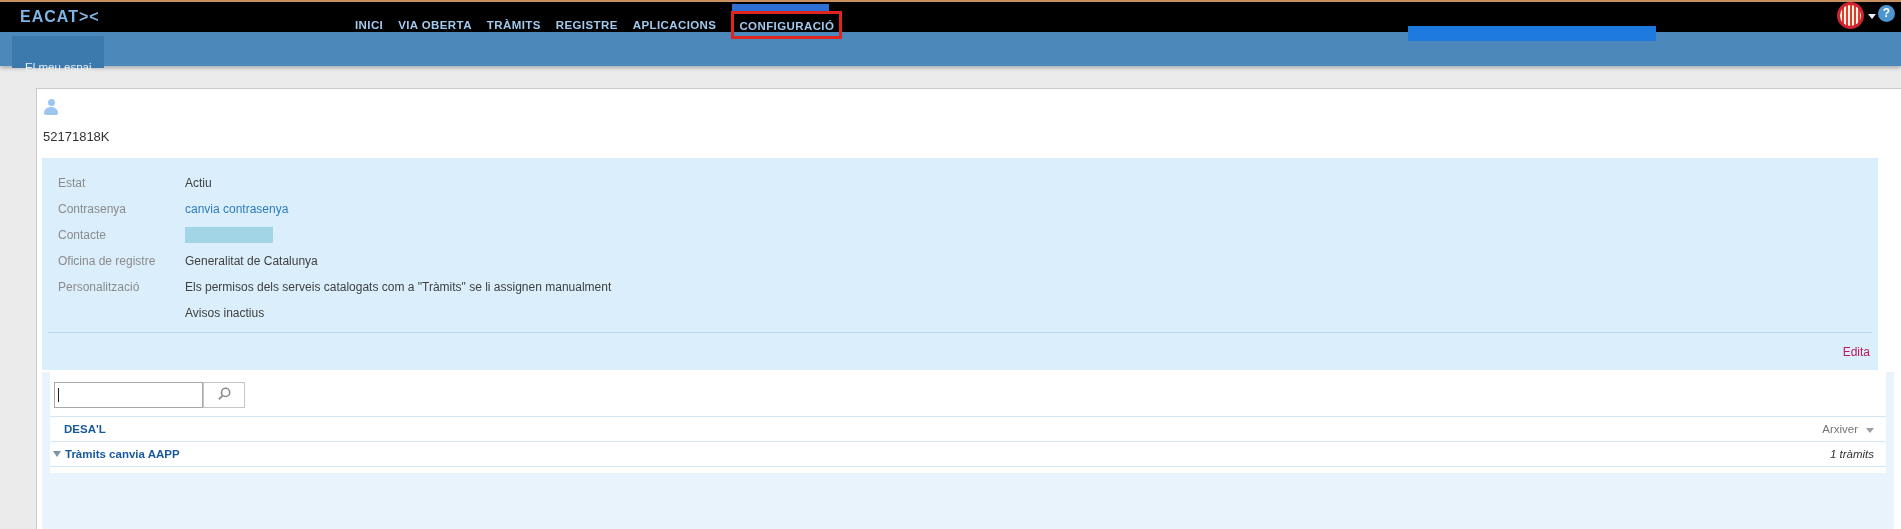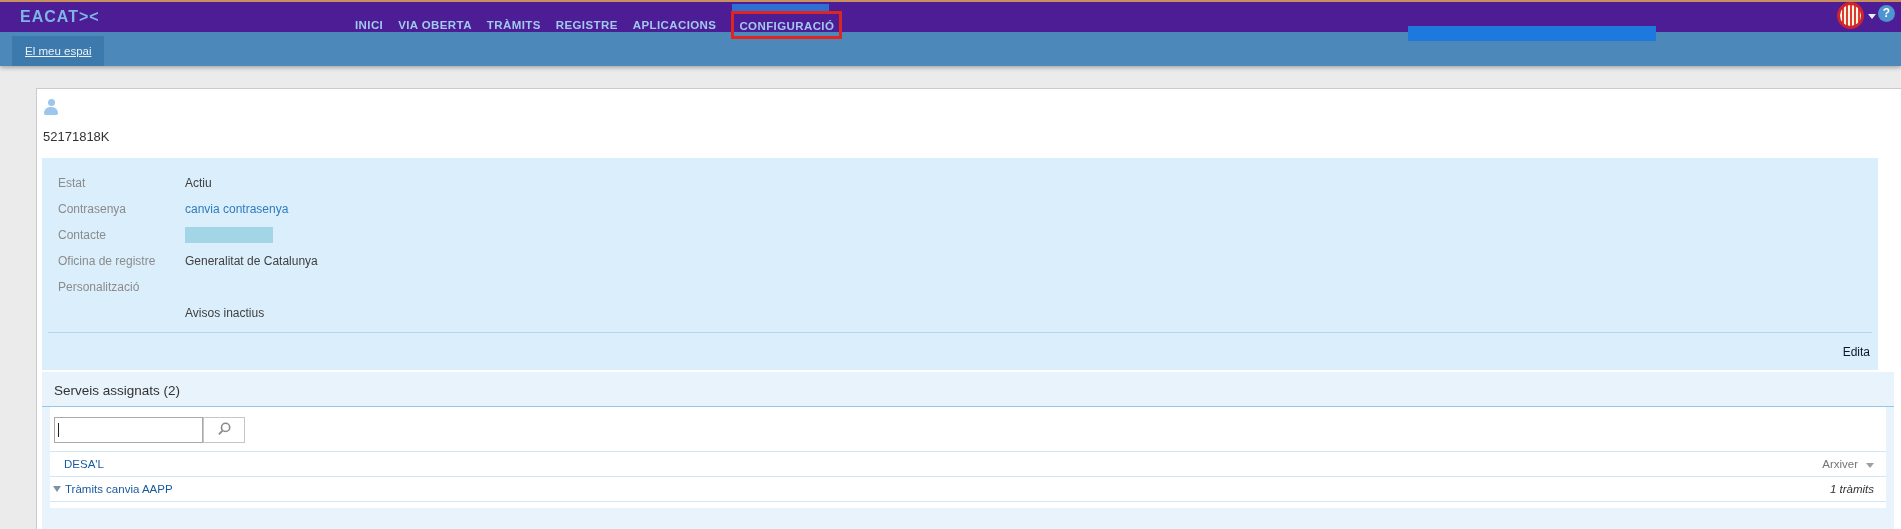--- a/index.html
+++ b/index.html
@@ -2,21 +2,21 @@
 <html><head>
 <meta charset="utf-8">
 <style>
   * { box-sizing: border-box; margin: 0; padding: 0; }
   body { background:#888; font-family:"Liberation Sans", sans-serif; }
   .screen { position:relative; width:1901px; height:529px; background:#ebebeb;
             overflow:hidden; font-family:"Liberation Sans", sans-serif; }
 
   
   .topbar { position:absolute; top:0; left:0; right:0; height:32px;
-            background:#4c1d95; border-top:2px solid #c98f5e; z-index:3; }
+            background:#000000; border-top:2px solid #c98f5e; z-index:3; }
   .brand { position:absolute; left:20px; top:0; height:30px; line-height:30px;
            color:#7db6e6; font-size:16px; font-weight:bold; letter-spacing:1px; cursor:pointer; }
   .mainnav { position:absolute; left:355px; top:8px; height:30px;
              display:flex; align-items:center; gap:15px; }
   .nav-item { color:#a2c9ee; font-size:11.5px; font-weight:bold;
               letter-spacing:0.4px; cursor:pointer; white-space:nowrap; }
   .annotated { position:relative; border:3px solid #e0251f; padding:2px 5px; }
   .annotated .blue-strip { position:absolute; left:-2px; top:-10px; height:7px;
                            width:calc(100% - 8px); background:#2e6fd4; }
   .dept { position:absolute; right:68px; top:0; height:26px; line-height:26px;
@@ -31,61 +31,61 @@
   .help { position:absolute; left:1878px; top:5px; width:17px; height:17px;
           border-radius:50%; background:#4e95d0; color:#fff; font-weight:bold;
           font-size:12px; text-align:center; line-height:17px; cursor:pointer; z-index:4; }
   .redaction-top { position:absolute; left:1408px; top:26px; width:248px; height:15px;
                    background:#1e79df; z-index:6; }
 
   
   .subbar { position:absolute; top:32px; left:0; right:0; height:34px;
             background:#4d88ba; box-shadow:0 2px 4px rgba(0,0,0,0.28); z-index:2; }
   .tab { position:absolute; left:12px; top:4px; height:30px; line-height:30px;
-         padding:0 13px; background:#3c79ac; color:#e8f1f8; font-size:11.5px; cursor:pointer;text-decoration:underline; }
+         padding:16px 13px; background:#3c79ac; color:#e8f1f8; font-size:11.5px; cursor:pointer; }
 
   
   .card { position:absolute; left:36px; top:88px; width:1873px; height:441px;
           background:#fff; border:1px solid #cbcbcb; border-bottom:none; }
   .avatar { position:absolute; left:6px; top:10px; width:16px; height:17px; }
   .avatar .head { width:7px; height:7px; border-radius:50%; background:#9dc6ef; margin:0 auto; }
   .avatar .trunk { width:14px; height:8px; border-radius:7px 7px 2px 2px;
                    background:#9dc6ef; margin:1px auto 0; }
   .uid { position:absolute; left:6px; top:40px; font-size:13px; color:#333; }
 
   
   .panel { position:absolute; left:5px; top:69px; width:1836px; height:212px;
            background:#dbeefb; padding-top:12px; }
   .prow { display:flex; align-items:center; height:26px; padding-left:16px; font-size:12px; }
   .plabel { width:127px; color:#8b8b8b; flex:0 0 127px; }
   .pvalue { color:#404040; }
   .plink { color:#2e7cc0; cursor:pointer; text-decoration:none; }
   .redacted-contact { width:88px; height:16px; background:#a2d5e5; }
   .panel-divider { margin:6px 6px 0 6px; border-top:1px solid #b5d7ee; }
   .edita-row { text-align:right; padding:9px 8px 0 0; }
-  .edita-row a { color:#0f172a; font-size:12px; text-decoration:none; cursor:pointer; }
+  .edita-row a { color:#be185d; font-size:12px; text-decoration:none; cursor:pointer; }
 
   
   .section { position:absolute; left:5px; top:283px; width:1852px; height:246px;
              background:#e9f3fb; }
   .section-title { padding:11px 12px 8px 12px; font-size:13.5px; color:#333;
                    border-bottom:1px solid #98c5e4; }
   .inner { margin:0 8px; }
   .content-box { background:#fff; padding-bottom:6px; }
   .search-row { display:flex; align-items:center; padding:10px 0 0 4px; }
   .search-input { width:149px; height:26px; border:1px solid #a9a9a9; background:#fff;
                   display:flex; align-items:center; padding-left:3px; cursor:text; }
   .caret-line { width:1px; height:14px; background:#222; }
   .search-btn { width:42px; height:26px; border:1px solid #c6c6c6; background:#fff;
                 display:flex; align-items:center; justify-content:center; cursor:pointer; }
   .stable { margin-top:8px; border-bottom:1px solid #d2e7f6; }
   .srow { display:flex; justify-content:space-between; align-items:center; height:25px;
           border-top:1px solid #d2e7f6; font-size:11.5px; padding:0 12px 0 14px; }
   .srow .left { display:flex; align-items:center; }
-  .svc-link-bold { color:#17599e; font-weight:normal; text-decoration:none; cursor:pointer; }
+  .svc-link-bold { color:#17599e; font-weight:bold; text-decoration:none; cursor:pointer; }
   .svc-link { color:#2e7cc0; text-decoration:none; cursor:pointer; }
   .expander { width:0; height:0; border-left:4.5px solid transparent;
               border-right:4.5px solid transparent; border-top:6px solid #7b93a6;
               margin-right:4px; cursor:pointer; }
   .row2pad { padding-left:3px; }
   .right-cell { display:flex; align-items:center; color:#757575; }
   .dd-caret { width:0; height:0; border-left:4px solid transparent;
               border-right:4px solid transparent; border-top:5px solid #9aa0a6;
               margin-left:8px; margin-top:2px; cursor:pointer; }
   .italic-count { font-style:italic; color:#333; }
@@ -137,33 +137,33 @@
       <div class="prow">
         <span class="plabel">Contacte</span>
         <span class="redacted-contact"></span>
       </div>
       <div class="prow">
         <span class="plabel">Oficina de registre</span>
         <span class="pvalue">Generalitat de Catalunya</span>
       </div>
       <div class="prow">
         <span class="plabel">Personalització</span>
+        <span class="pvalue">Els permisos dels serveis catalogats com a "Tràmits" se li assignen manualment</span>
       </div>
       <div class="prow">
         <span class="plabel"></span>
         <span class="pvalue">Avisos inactius</span>
       </div>
       <div class="panel-divider"></div>
       <div class="edita-row">
         <a>Edita</a>
       </div>
     </div>
 
     <div class="section">
-      <div class="section-title">Serveis assignats (2)</div>
       <div class="inner">
         <div class="content-box">
           <div class="search-row">
             <div class="search-input">
               <div class="caret-line"></div>
             </div>
             <button class="search-btn">
               <span>
                 <svg width="16" height="16" viewBox="0 0 16 16">
                   <circle cx="9.6" cy="6.4" r="4.1" fill="none" stroke="#8a8a8a" stroke-width="1.6"></circle>

